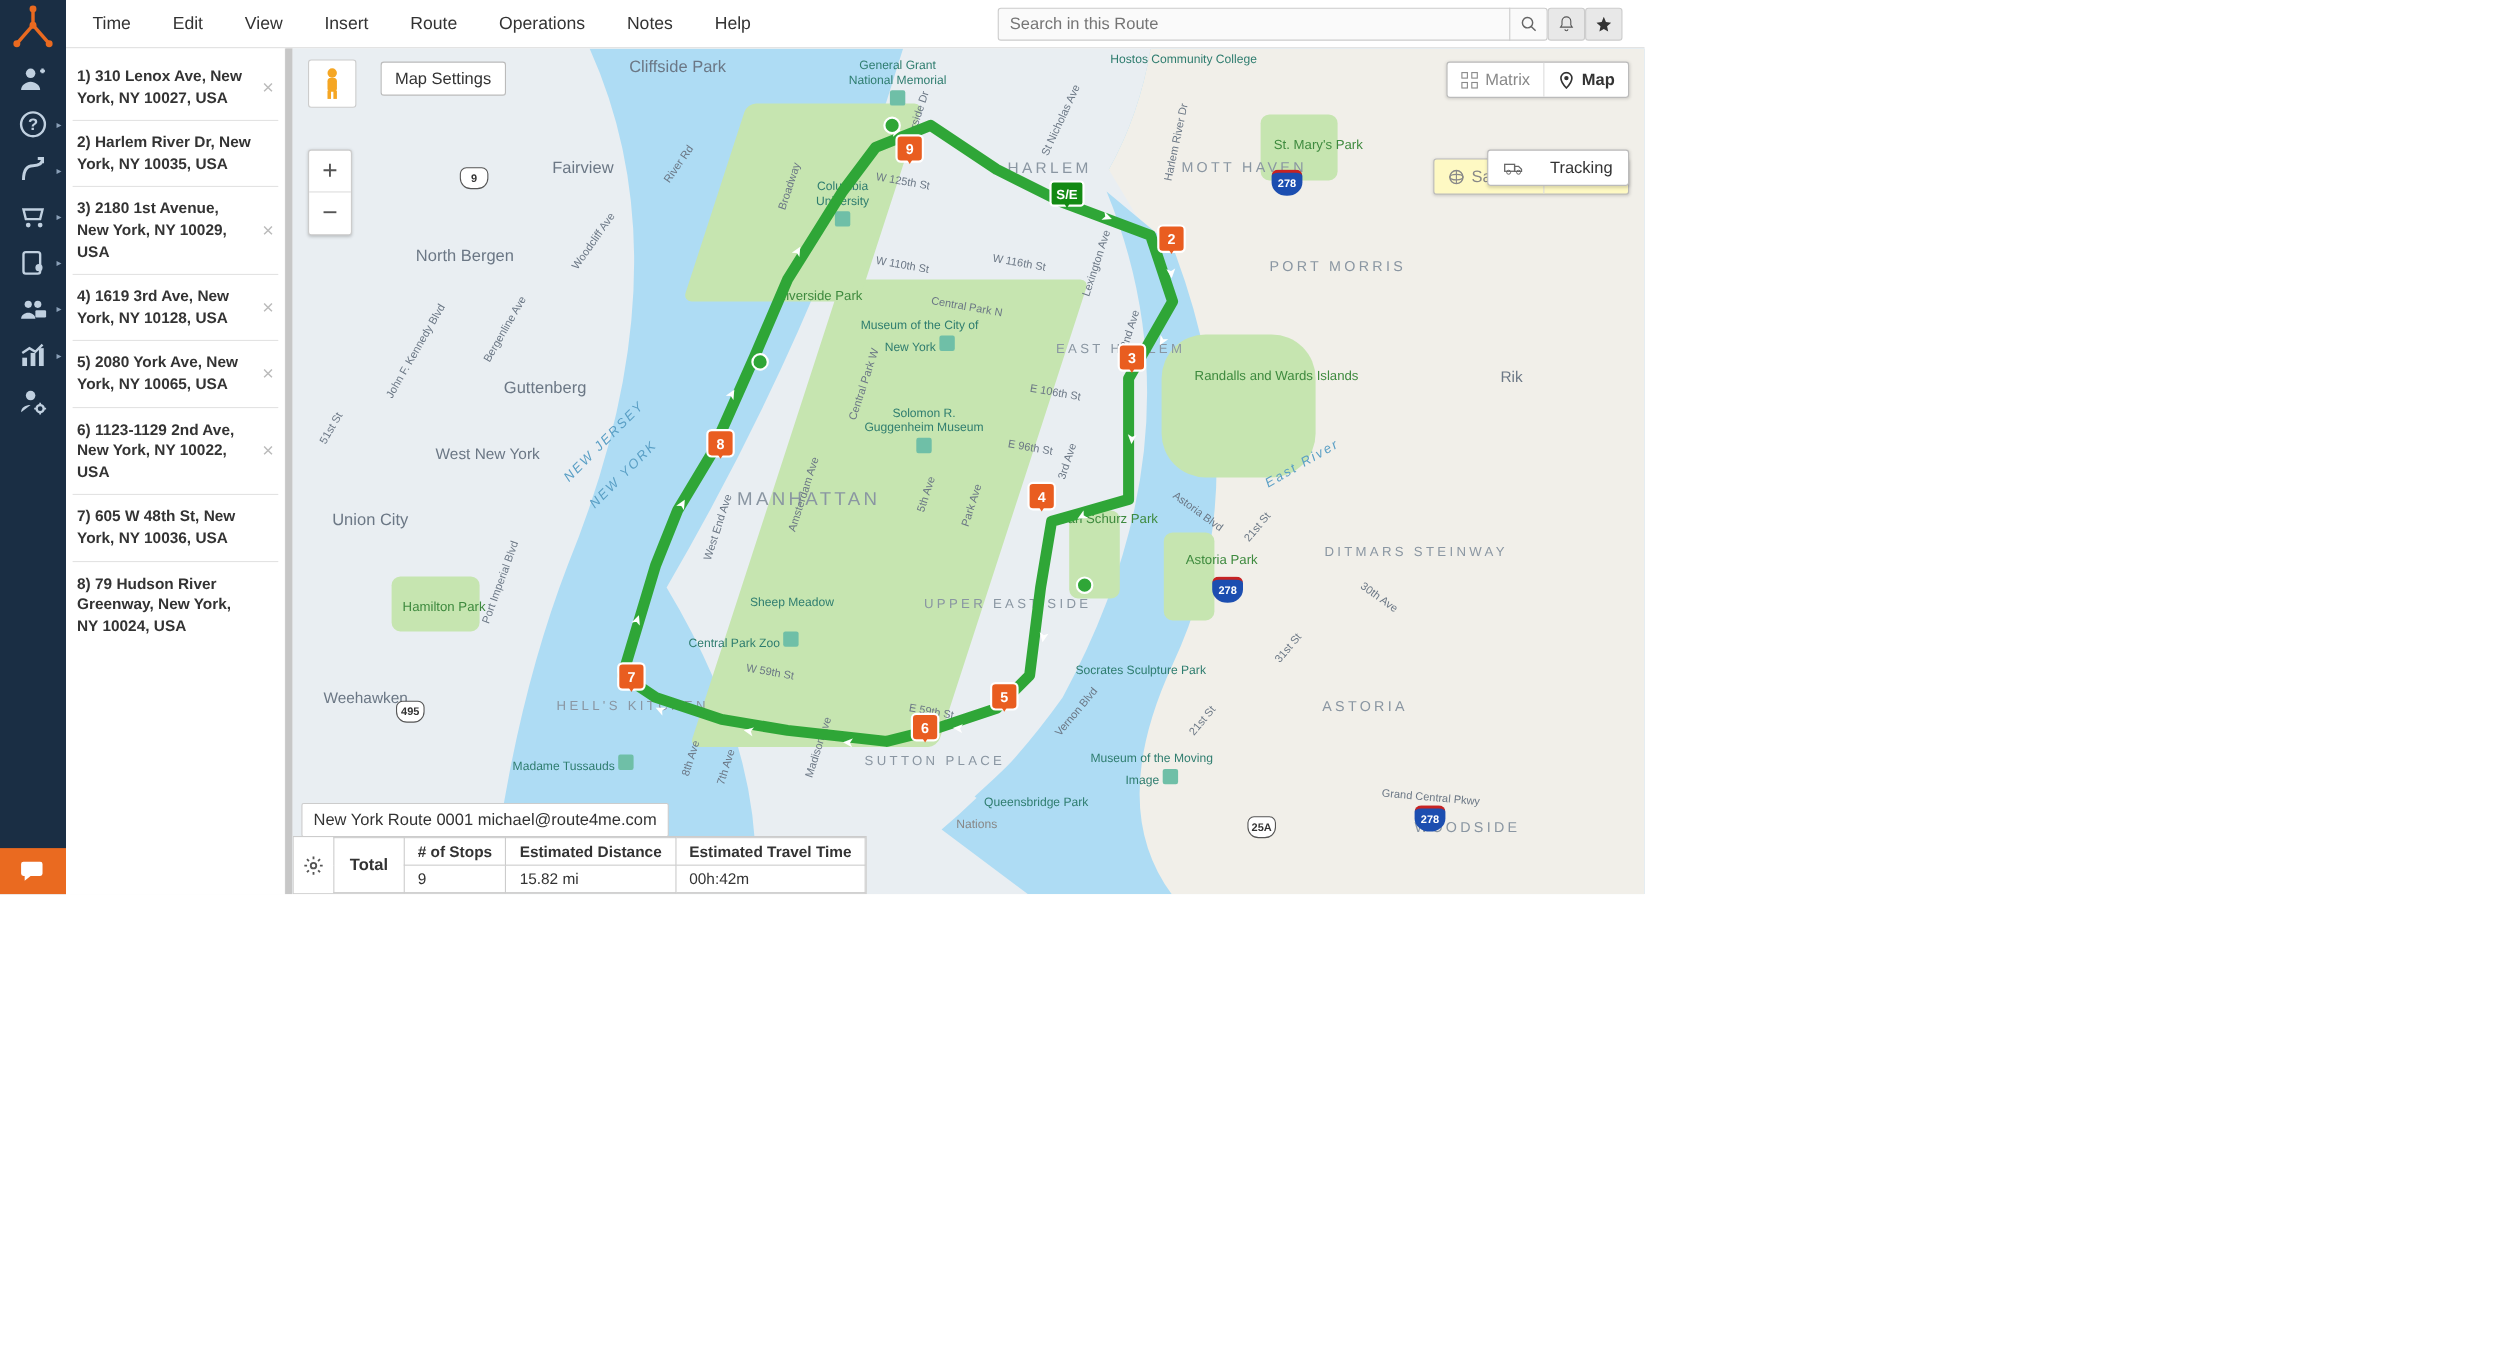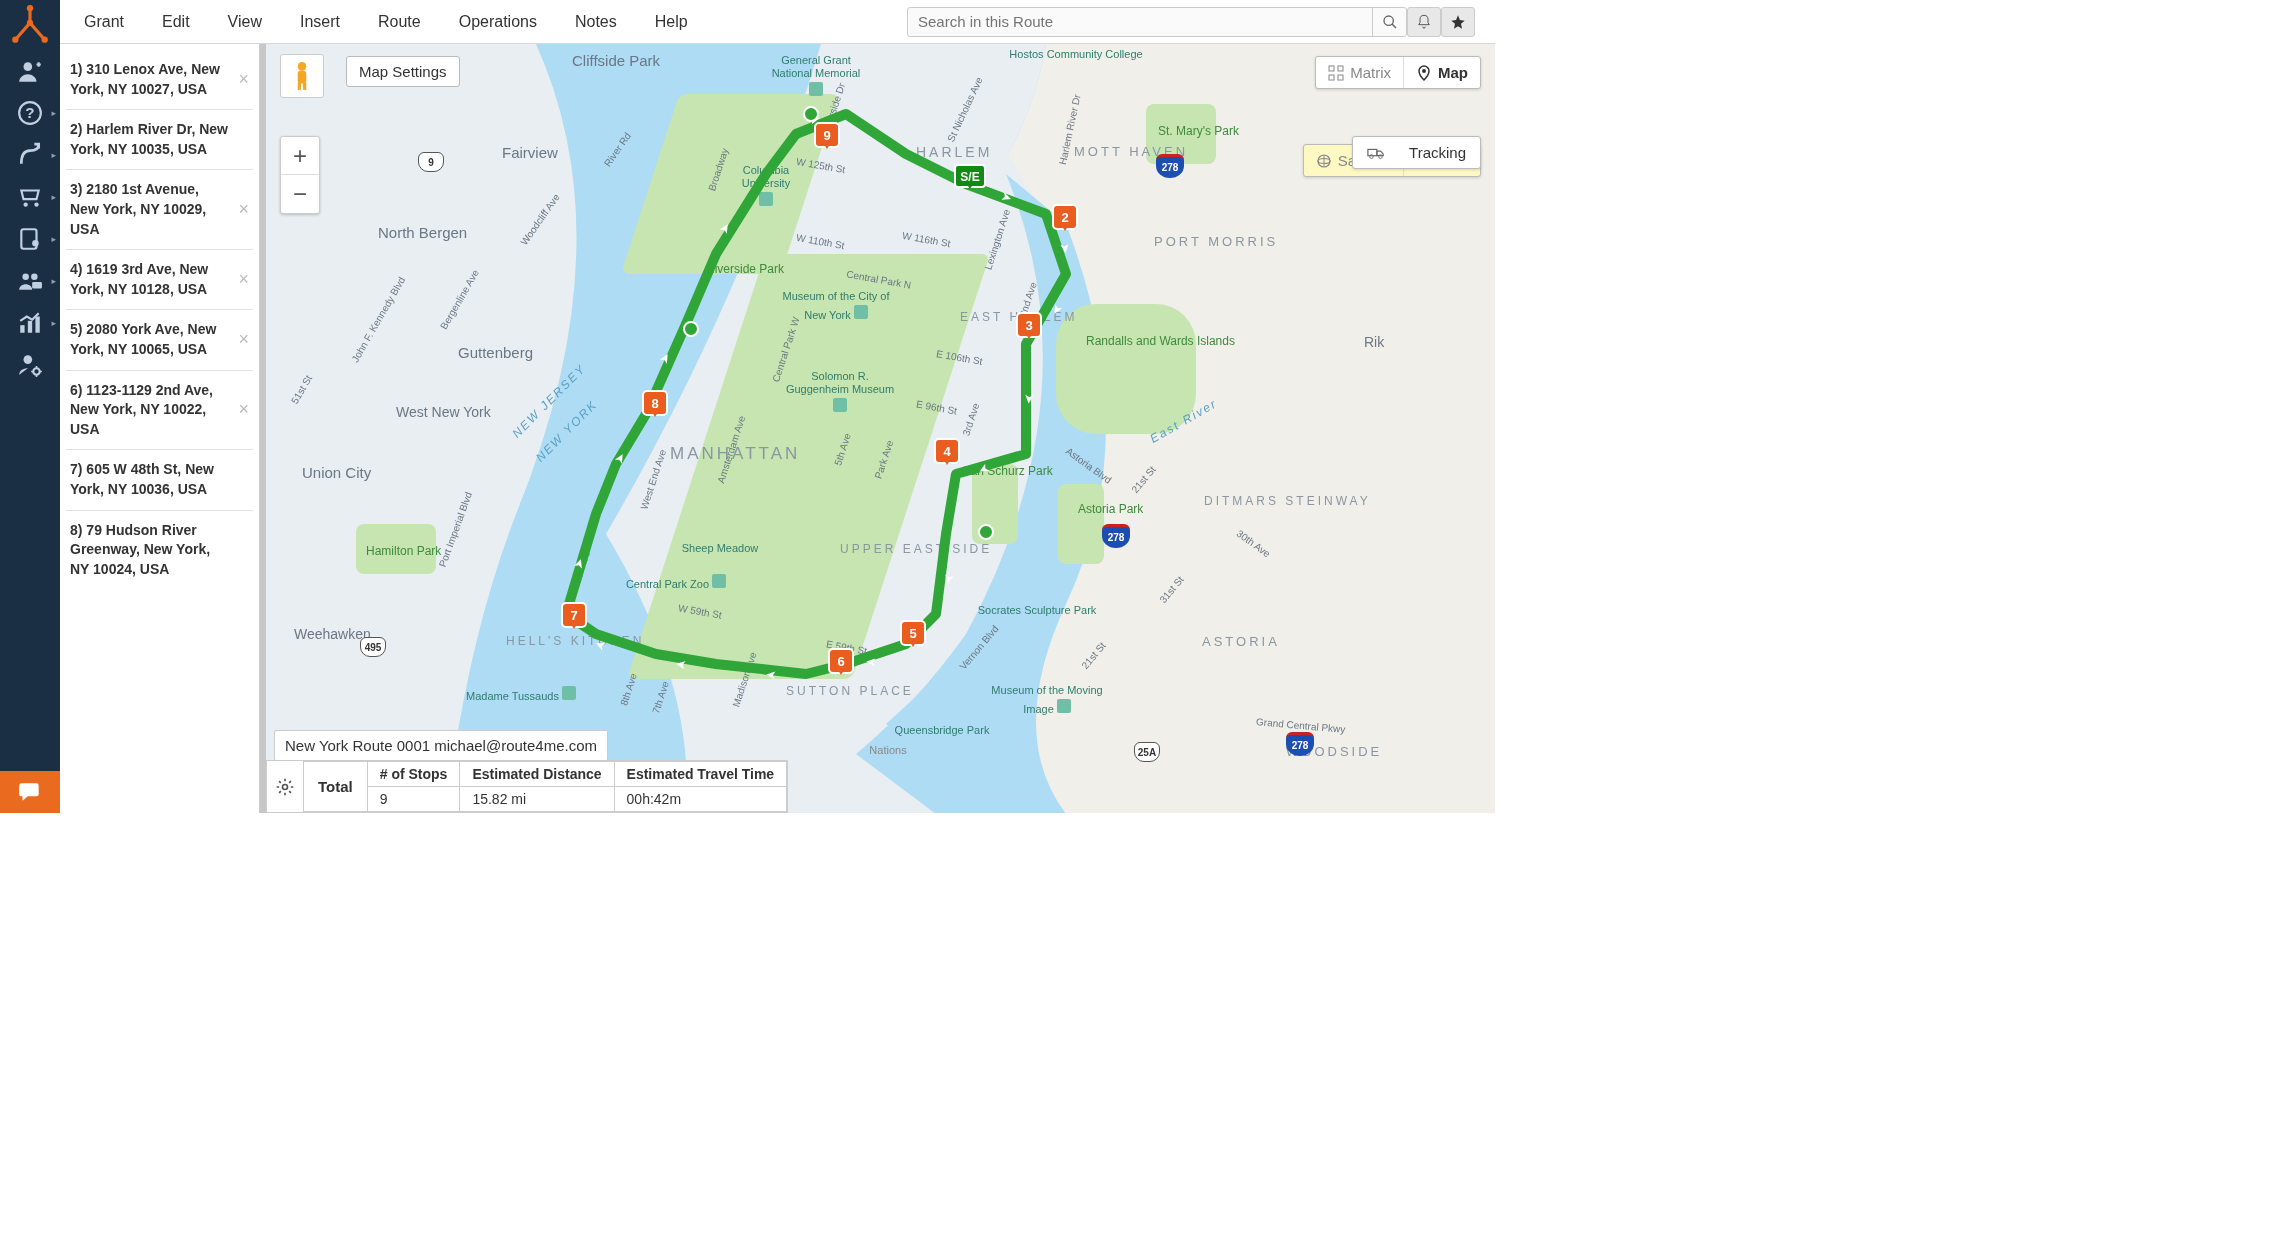--- a/index.html
+++ b/index.html
@@ -174,21 +174,21 @@
         <span class="icon"><svg viewBox="0 0 24 24">
             <path d="M4 4h14a2 2 0 012 2v8a2 2 0 01-2 2H10l-5 4v-4H4a2 2 0 01-2-2V6a2 2 0 012-2z" fill="#fff"></path>
           </svg></span>
       </div>
   </div>
 
   <div class="main">
 
     <div class="topbar">
       <div class="menu">
-        <span>Grant</span>
+        <span>Time</span>
         <span>Edit</span>
         <span>View</span>
         <span>Insert</span>
         <span>Route</span>
         <span>Operations</span>
         <span>Notes</span>
         <span>Help</span>
       </div>
       <div class="topbar-right">
         <div class="search-box">

